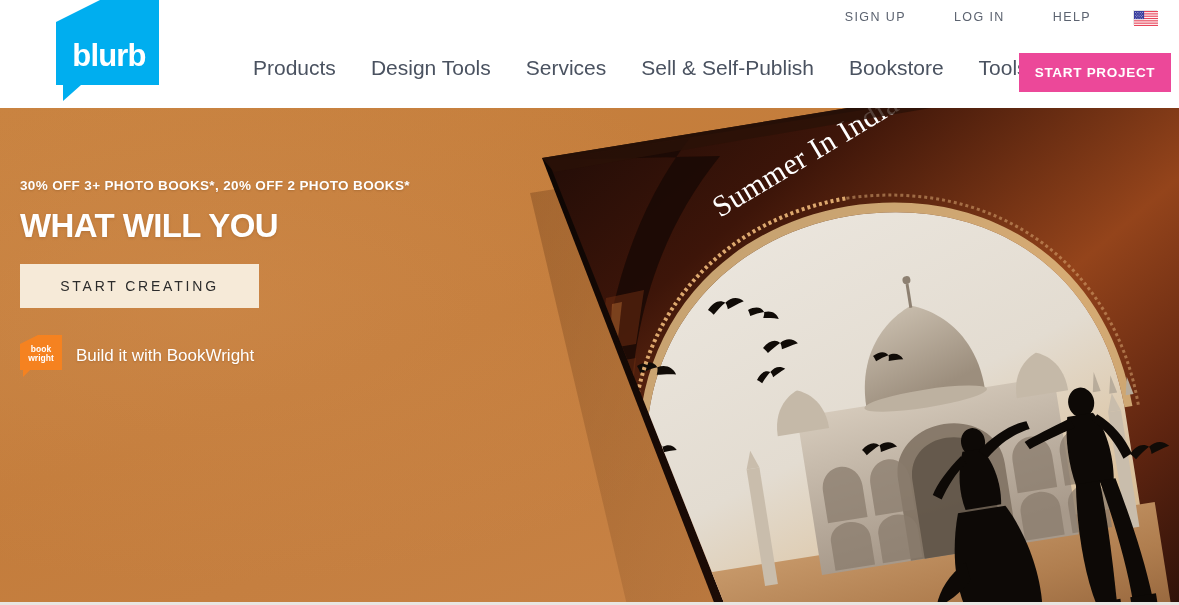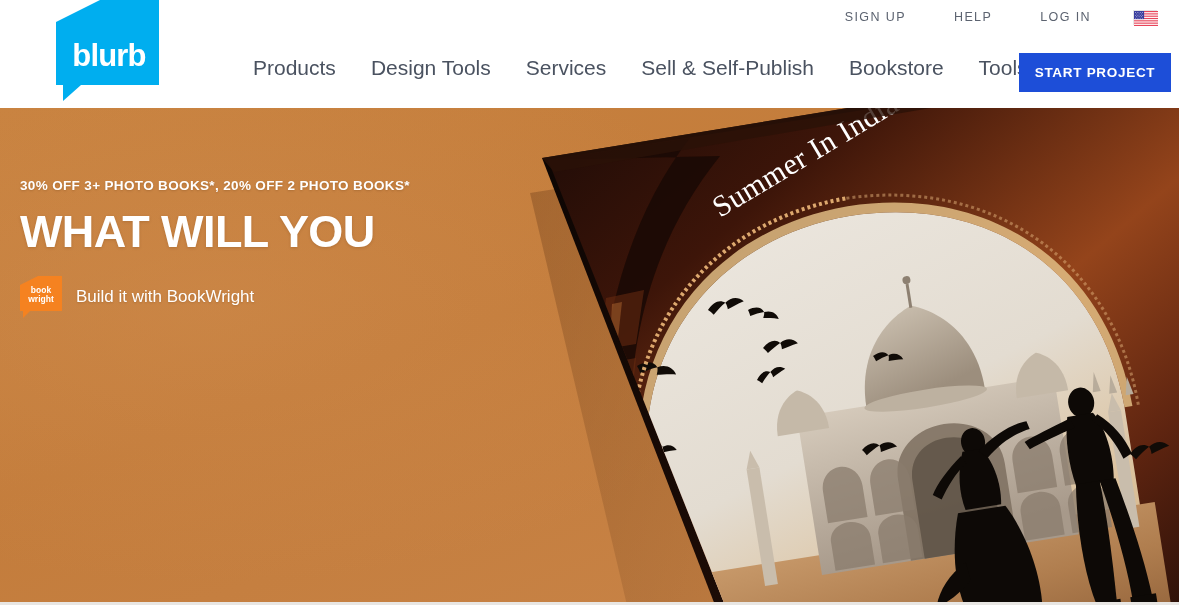--- a/index.html
+++ b/index.html
@@ -79,21 +79,21 @@
     margin-right: 35px;
     white-space: nowrap;
     cursor: pointer;
   }
   .nav-link:last-child { margin-right: 0; }
 
   .start-project-btn {
     position: absolute;
     right: 8px; top: 53px;
     width: 152px; height: 39px;
-    background: #1d4ed8;
+    background: #ec4899;
     color: #ffffff;
     border: none;
     font-family: "Liberation Sans", sans-serif;
     font-size: 13.5px;
     font-weight: bold;
     letter-spacing: 0.7px;
     cursor: pointer;
   }
 
   
@@ -129,21 +129,21 @@
   .promo-line {
     color: #ffffff;
     font-size: 13.5px;
     font-weight: bold;
     letter-spacing: 0.35px;
     margin-bottom: 16px;
     text-shadow: 0 1px 2px rgba(90,50,20,.25);
   }
   .hero-headline {
     color: #ffffff;
-    font-size: 45px;
+    font-size: 33px;
     font-weight: bold;
     line-height: 1.0;
     letter-spacing: -0.6px;
     margin-bottom: 22px;
     text-shadow: 0 1px 3px rgba(90,50,20,.22);
   }
   .hero-sub {
     color: #ffffff;
     font-size: 15.5px;
     line-height: 1.42;
@@ -207,22 +207,22 @@
 </style>
 </head>
 <body>
 
 <div class="page">
 
   <header class="header">
 
     <nav class="utility-nav">
       <a class="utility-link">SIGN UP</a>
+      <a class="utility-link">LOG IN</a>
       <a class="utility-link">HELP</a>
-      <a class="utility-link">LOG IN</a>
       <span class="flag-icon">
         <svg viewBox="0 0 38 24" width="24" height="15" preserveAspectRatio="none">
           <rect width="38" height="24" fill="#ffffff"></rect>
           <g fill="#e8455a">
             <rect y="0" width="38" height="1.85"></rect>
             <rect y="3.7" width="38" height="1.85"></rect>
             <rect y="7.4" width="38" height="1.85"></rect>
             <rect y="11.1" width="38" height="1.85"></rect>
             <rect y="14.8" width="38" height="1.85"></rect>
             <rect y="18.5" width="38" height="1.85"></rect>
@@ -483,20 +483,21 @@
 
         <path d="M 112 60 L 760 -46 L 760 -34 L 124 74 Z" fill="#2a1208" opacity="0.8"></path>
       </svg>
     </div>
 
     <div class="hero-copy">
       <div class="promo-line">30% OFF 3+ PHOTO BOOKS*, 20% OFF 2 PHOTO BOOKS*</div>
       <h1 class="hero-headline">
         <span>WHAT WILL YOU</span><br>
       </h1>
+      <button class="start-creating-btn">START CREATING</button>
 
       <div class="bookwright-row">
         <span class="bw-badge">
           <svg viewBox="0 0 42 42" xmlns="http://www.w3.org/2000/svg">
             <path d="M 0 9 L 18 0 L 42 0 L 42 35 L 10 35 L 3 42 L 3 35 L 0 35 Z" fill="#f58220"></path>
           </svg>
           <span class="bw-badge-text">
             <span>book</span>
             <span>wright</span>
           </span>

